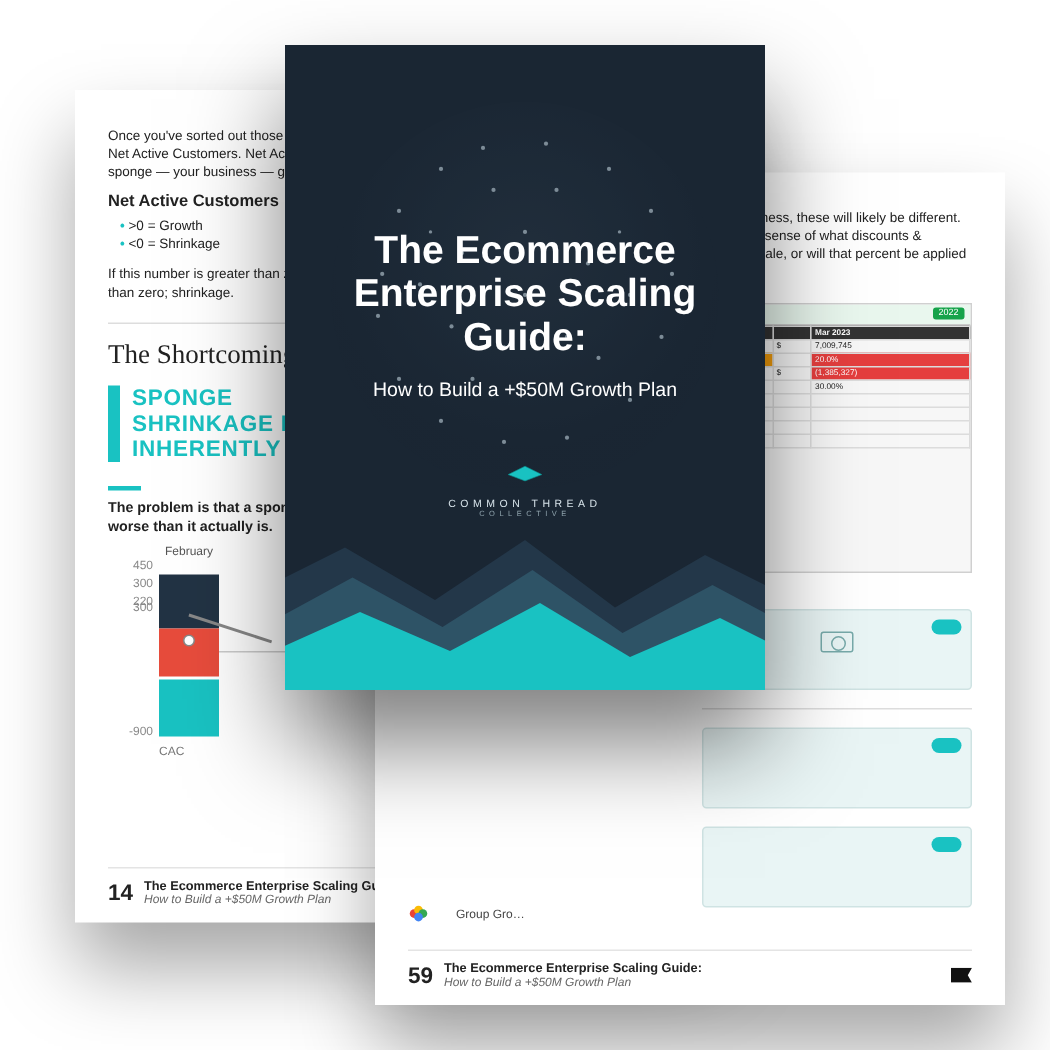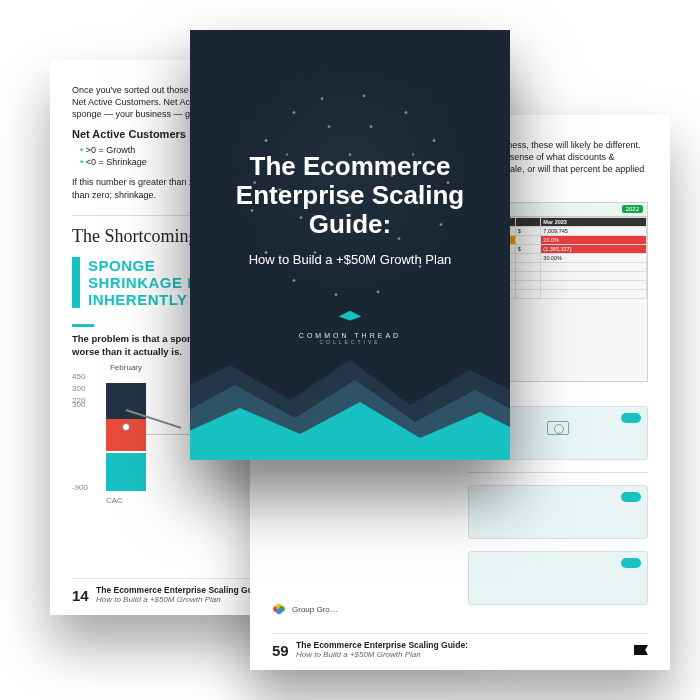--- a/index.html
+++ b/index.html
@@ -58,21 +58,21 @@
   .page-left .dash { width:22px; height:3px; background:#19c2c2; margin:10px 0 6px; }
   .page-left .prose { font-size:9.5px; font-weight:700; line-height:1.3; margin-bottom:14px; }
 
   
   .chart {
     position:relative;
     height: 120px; margin-top:4px;
     display:flex; gap:18px; align-items:flex-end;
     padding-left: 34px;
   }
-  .chart .ylab { position:absolute; left:0; font-size:8px; color:#888; width:30px; text-align:left; }
+  .chart .ylab { position:absolute; left:0; font-size:8px; color:#888; width:30px; text-align:right; }
   .yl-450{top:0}.yl-400{top:12px}.yl-350{top:24px}.yl-300{top:28px}
   .yl-500{bottom:0}
   .chart .col { width:40px; position:relative; height:115px;}
   .chart .seg { position:absolute; left:0; right:0; }
   .segA{background:#223344;} .segB{background:#e74c3c;} .segC{background:#19c2c2;}
   .chart .collabel{position:absolute; top:-14px; font-size:8px; color:#555; width:100%; text-align:center;}
   .chart .dot{position:absolute; width:8px;height:8px;border:1.5px solid #888;border-radius:50%;background:#fff; left:50%; transform:translate(-50%,-50%);}
   .chart .line{position:absolute;height:1.5px;background:#888;}
   .page-left .xaxis { display:flex; gap:20px; font-size:8px; color:#777; margin:4px 0 0 34px;}
   .midline{position:absolute; left:34px; right:0; height:1px; background:#ccc; top:62px}
@@ -93,21 +93,21 @@
   .sheet td{border:1px solid #dcdcdc;padding:1px 2px;font-size:5.5px;white-space:nowrap}
   .sheet .hdr td{background:#333;color:#fff;font-weight:600}
   .sheet .neg{background:#e53e3e;color:#fff}
   .sheet .warn{background:#f59e0b;color:#000}
   .panels{display:flex;flex-direction:column;gap:12px;margin:24px 0 0 auto;width:180px}
   .panel{height:54px;border:1px solid #cfe3e3;border-radius:3px;background:#e9f5f5;position:relative}
   .panel .sw{position:absolute;right:6px;top:6px;width:20px;height:10px;border-radius:6px;background:#19c2c2}
   .panels .divider{height:1px;background:#ddd}
   .panel .camico{position:absolute;left:50%;top:28%;transform:translateX(-50%);width:22px;height:14px;border:1.5px solid #7aa;border-radius:2px}
   .panel .camico::before{content:"";position:absolute;width:8px;height:8px;border:1.5px solid #7aa;border-radius:50%;left:6px;top:2px}
-  .branding{position:absolute;left:22px;bottom:54px;font-size:8px;color:#444;display:flex;gap:6px;align-items:center}
+  .branding{position:absolute;left:22px;bottom:54px;font-size:8px;color:#444;display:flex;gap:18px;align-items:center}
   .branding svg{width:14px;height:14px}
 
   
   .cover {
     position:absolute;
     left: 190px; top: 30px;
     width: 320px; height: 430px;
     background: #1a2633;
     box-shadow: 0 36px 60px rgba(0,0,0,.50);
     color:#fff;

